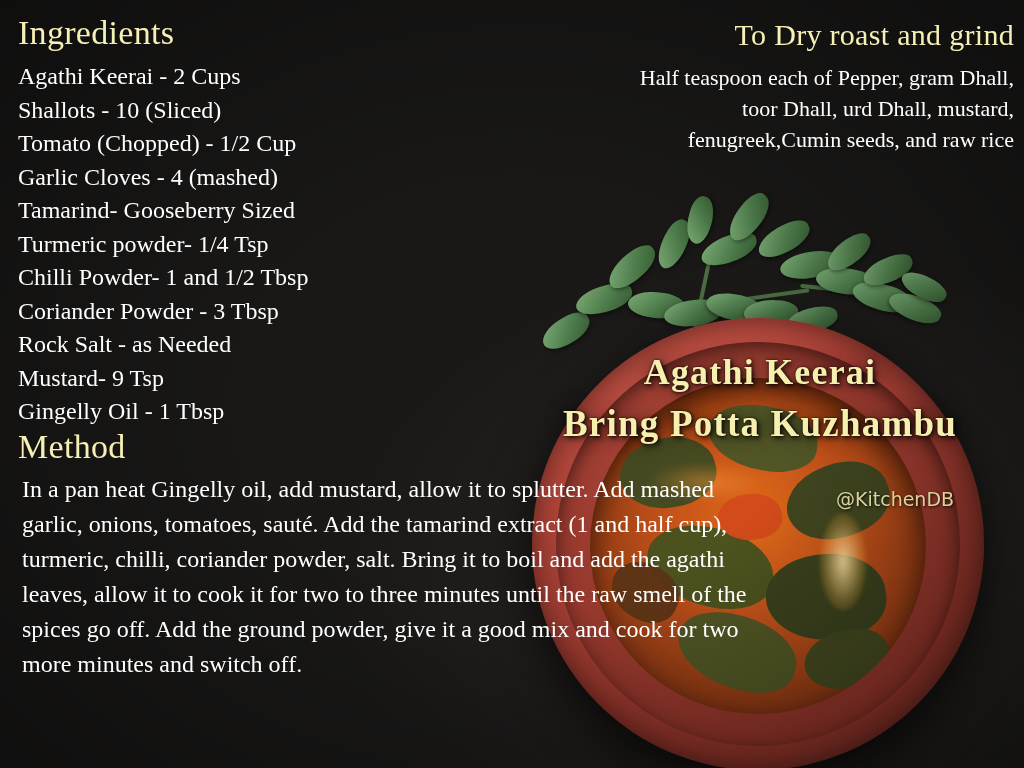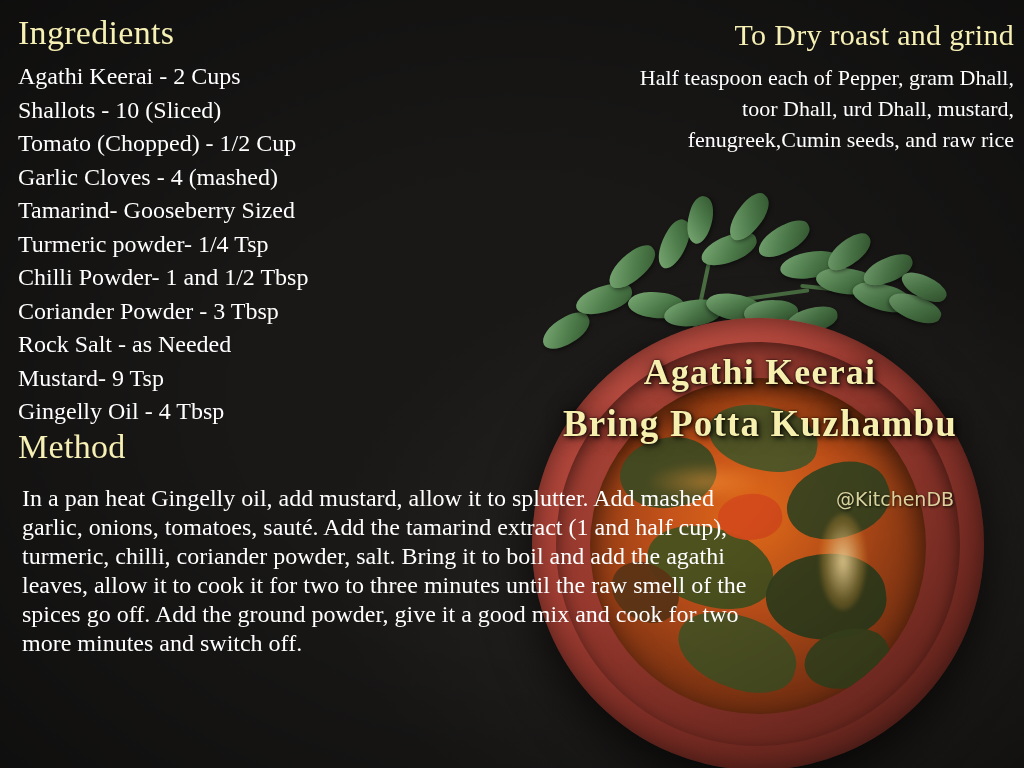--- a/index.html
+++ b/index.html
@@ -133,23 +133,23 @@
     line-height: 33.5px;
     color: #ffffff;
   }
   #method-block {
     position: absolute;
     left: 18px;
     top: 428px;
     width: 730px;
   }
   #method-text {
-    margin-top: 18px;
+    margin-top: 6px;
     font-size: 24px;
-    line-height: 29px;
+    line-height: 35px;
     color: #ffffff;
     padding-left: 4px;
   }
   #roast-block {
     position: absolute;
     right: 10px;
     top: 18px;
     width: 400px;
     text-align: right;
   }
@@ -254,21 +254,21 @@
       <li>Agathi Keerai - 2 Cups</li>
       <li>Shallots - 10 (Sliced)</li>
       <li>Tomato (Chopped) - 1/2 Cup</li>
       <li>Garlic Cloves - 4 (mashed)</li>
       <li>Tamarind- Gooseberry Sized</li>
       <li>Turmeric powder- 1/4 Tsp</li>
       <li>Chilli Powder- 1 and 1/2 Tbsp</li>
       <li>Coriander Powder - 3 Tbsp</li>
       <li>Rock Salt - as Needed</li>
       <li>Mustard- 9 Tsp</li>
-      <li>Gingelly Oil - 4 Tbsp</li>
+      <li>Gingelly Oil - 1 Tbsp</li>
     </ul>
   </div>
 
   <div id="roast-block">
     <div class="heading" id="roast-heading">To Dry roast and grind</div>
     <div id="roast-text">Half teaspoon each of Pepper, gram Dhall, toor Dhall, urd Dhall, mustard, fenugreek,Cumin seeds, and raw rice</div>
   </div>
 
   <div id="method-block">
     <div class="heading">Method</div>

